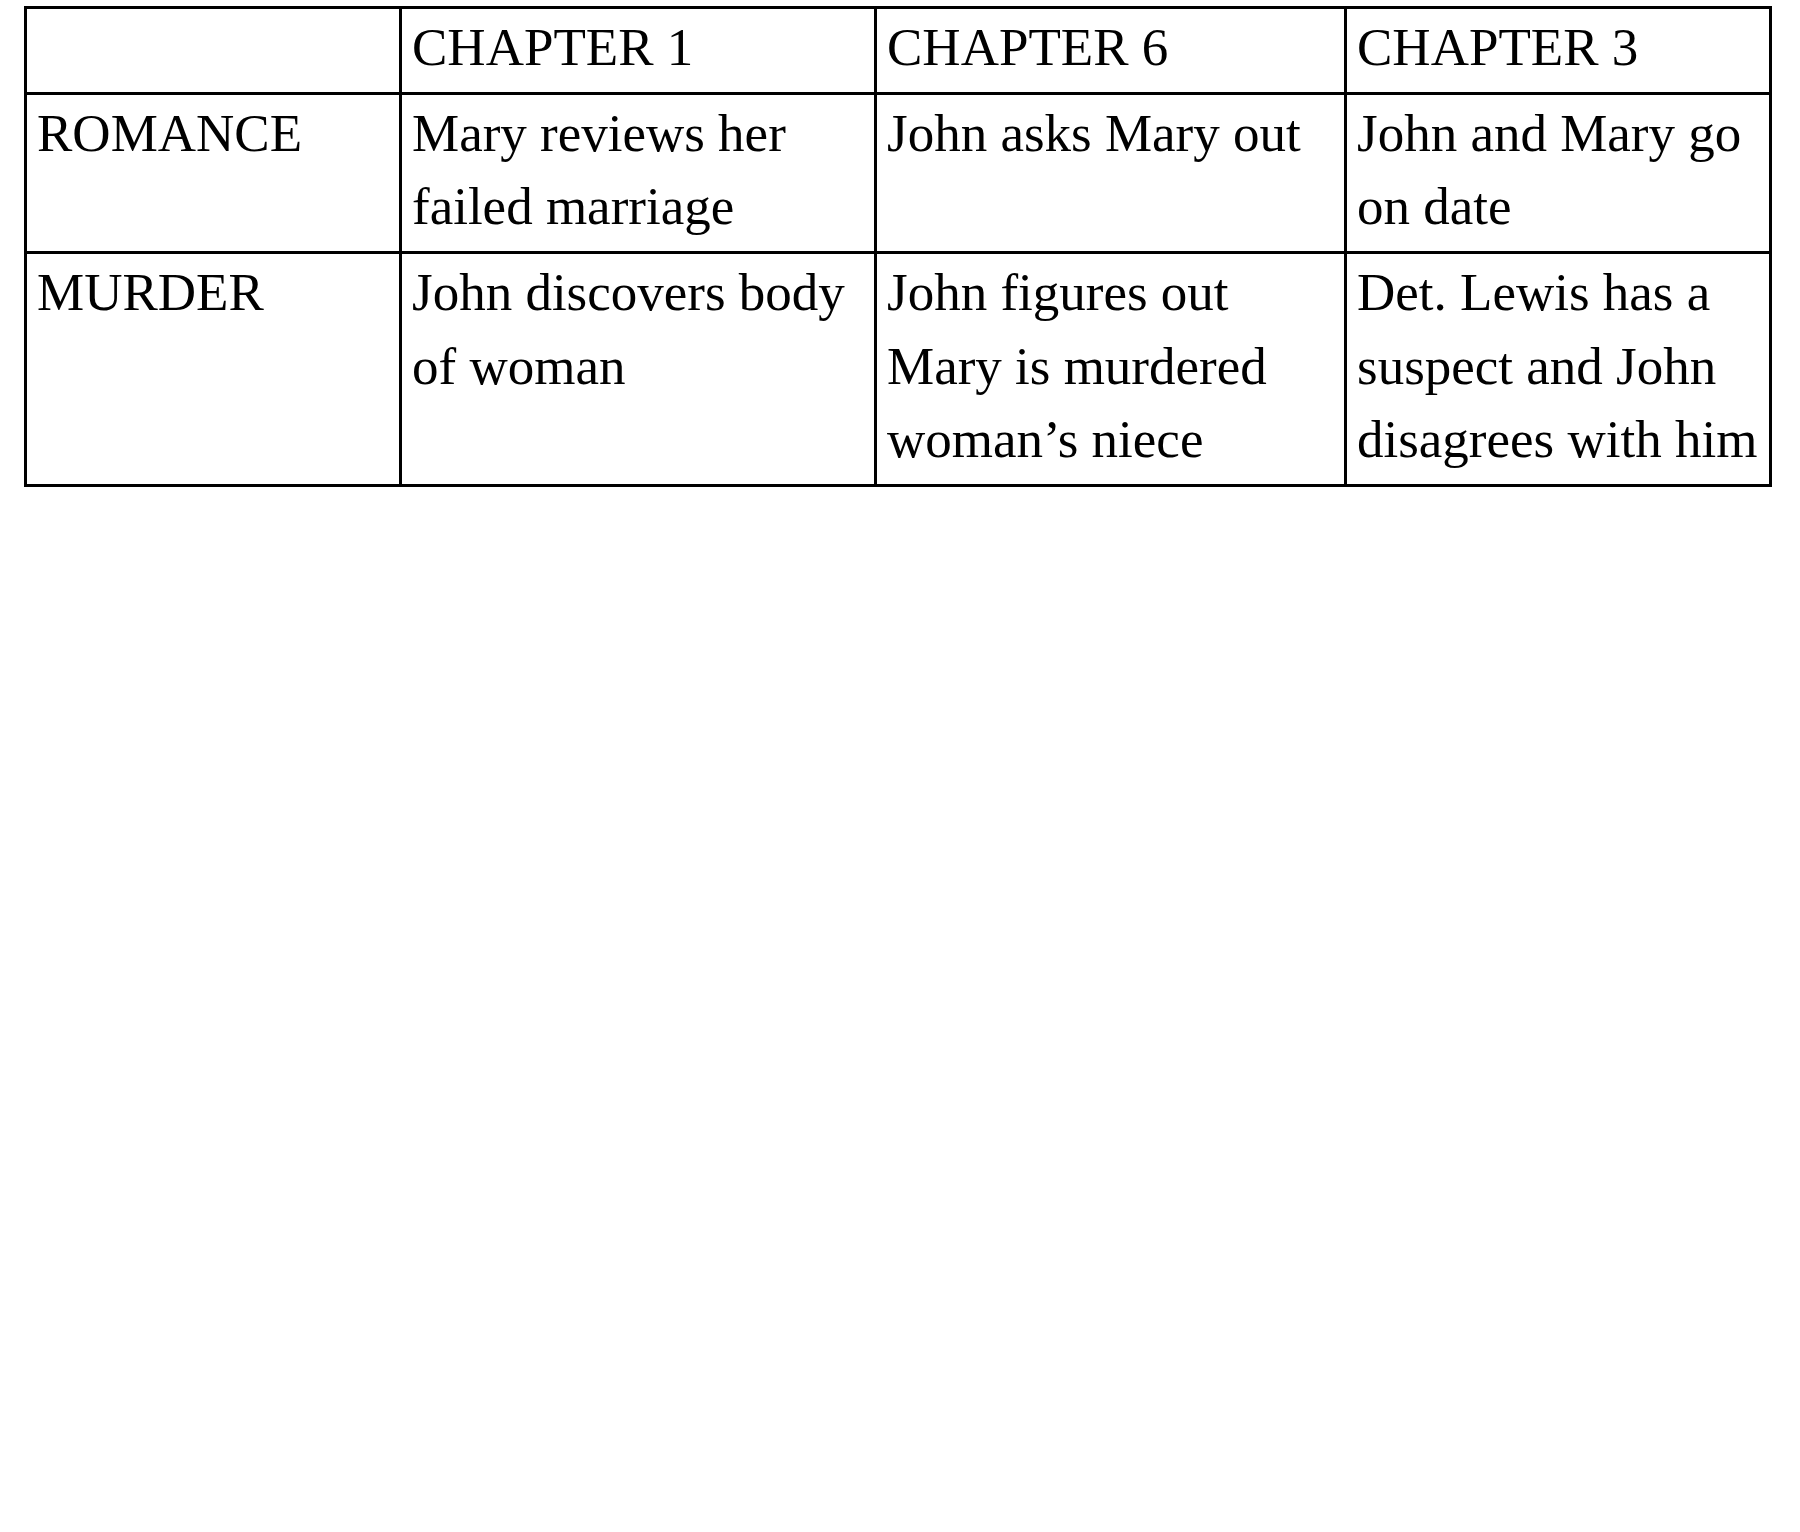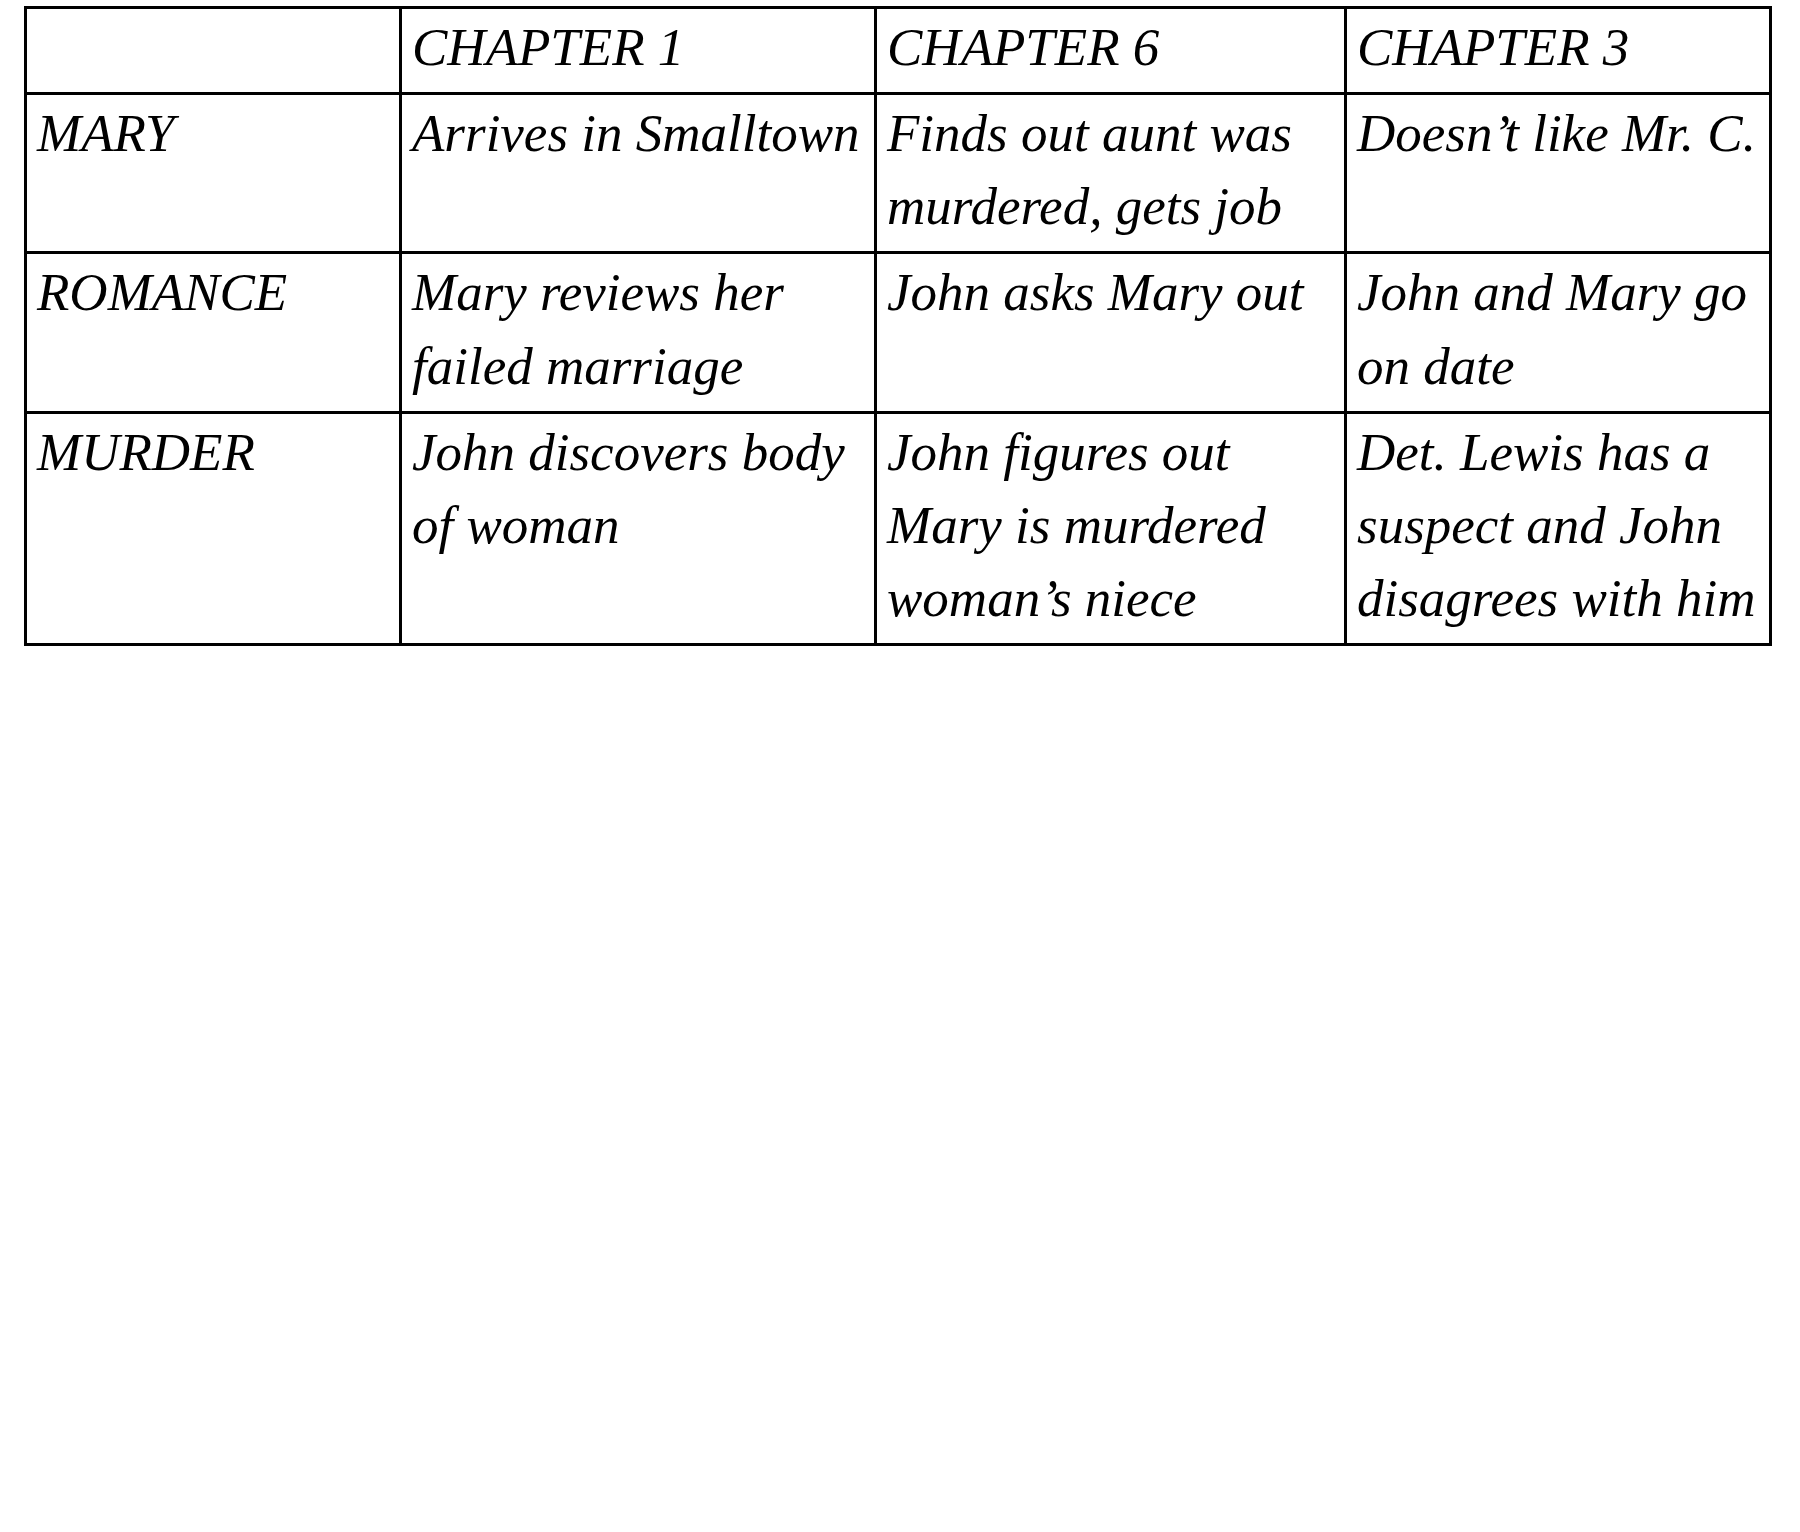--- a/index.html
+++ b/index.html
@@ -29,21 +29,20 @@
   table.plot-grid th {
     border: 3px solid #000000;
     vertical-align: top;
     text-align: left;
     font-weight: normal;
     font-size: 53px;
     line-height: 1.38;
     padding: 2px 10px 8px 10px;
     word-wrap: break-word;
     overflow-wrap: break-word;
-    font-style: italic;
   }
   col.c0 { width: 375px; }
   col.c1 { width: 475px; }
   col.c2 { width: 470px; }
   col.c3 { width: 425px; }
 
   .row-label {
     letter-spacing: 0px;
   }
   .head-cell {
@@ -67,26 +66,20 @@
     <thead>
       <tr>
         <th class="corner-cell"></th>
         <th class="head-cell">CHAPTER 1</th>
         <th class="head-cell">CHAPTER 6</th>
         <th class="head-cell">CHAPTER 3</th>
       </tr>
     </thead>
     <tbody>
       <tr>
-        <td class="row-label">MARY</td>
-        <td>Arrives in Smalltown</td>
-        <td>Finds out aunt was murdered, gets job</td>
-        <td>Doesn’t like Mr. C.</td>
-      </tr>
-      <tr>
         <td class="row-label">ROMANCE</td>
         <td>Mary reviews her failed marriage</td>
         <td>John asks Mary out</td>
         <td>John and Mary go on date</td>
       </tr>
       <tr>
         <td class="row-label">MURDER</td>
         <td>John discovers body of woman</td>
         <td>John figures out Mary is murdered woman’s niece</td>
         <td>Det. Lewis has a suspect and John disagrees with him</td>

